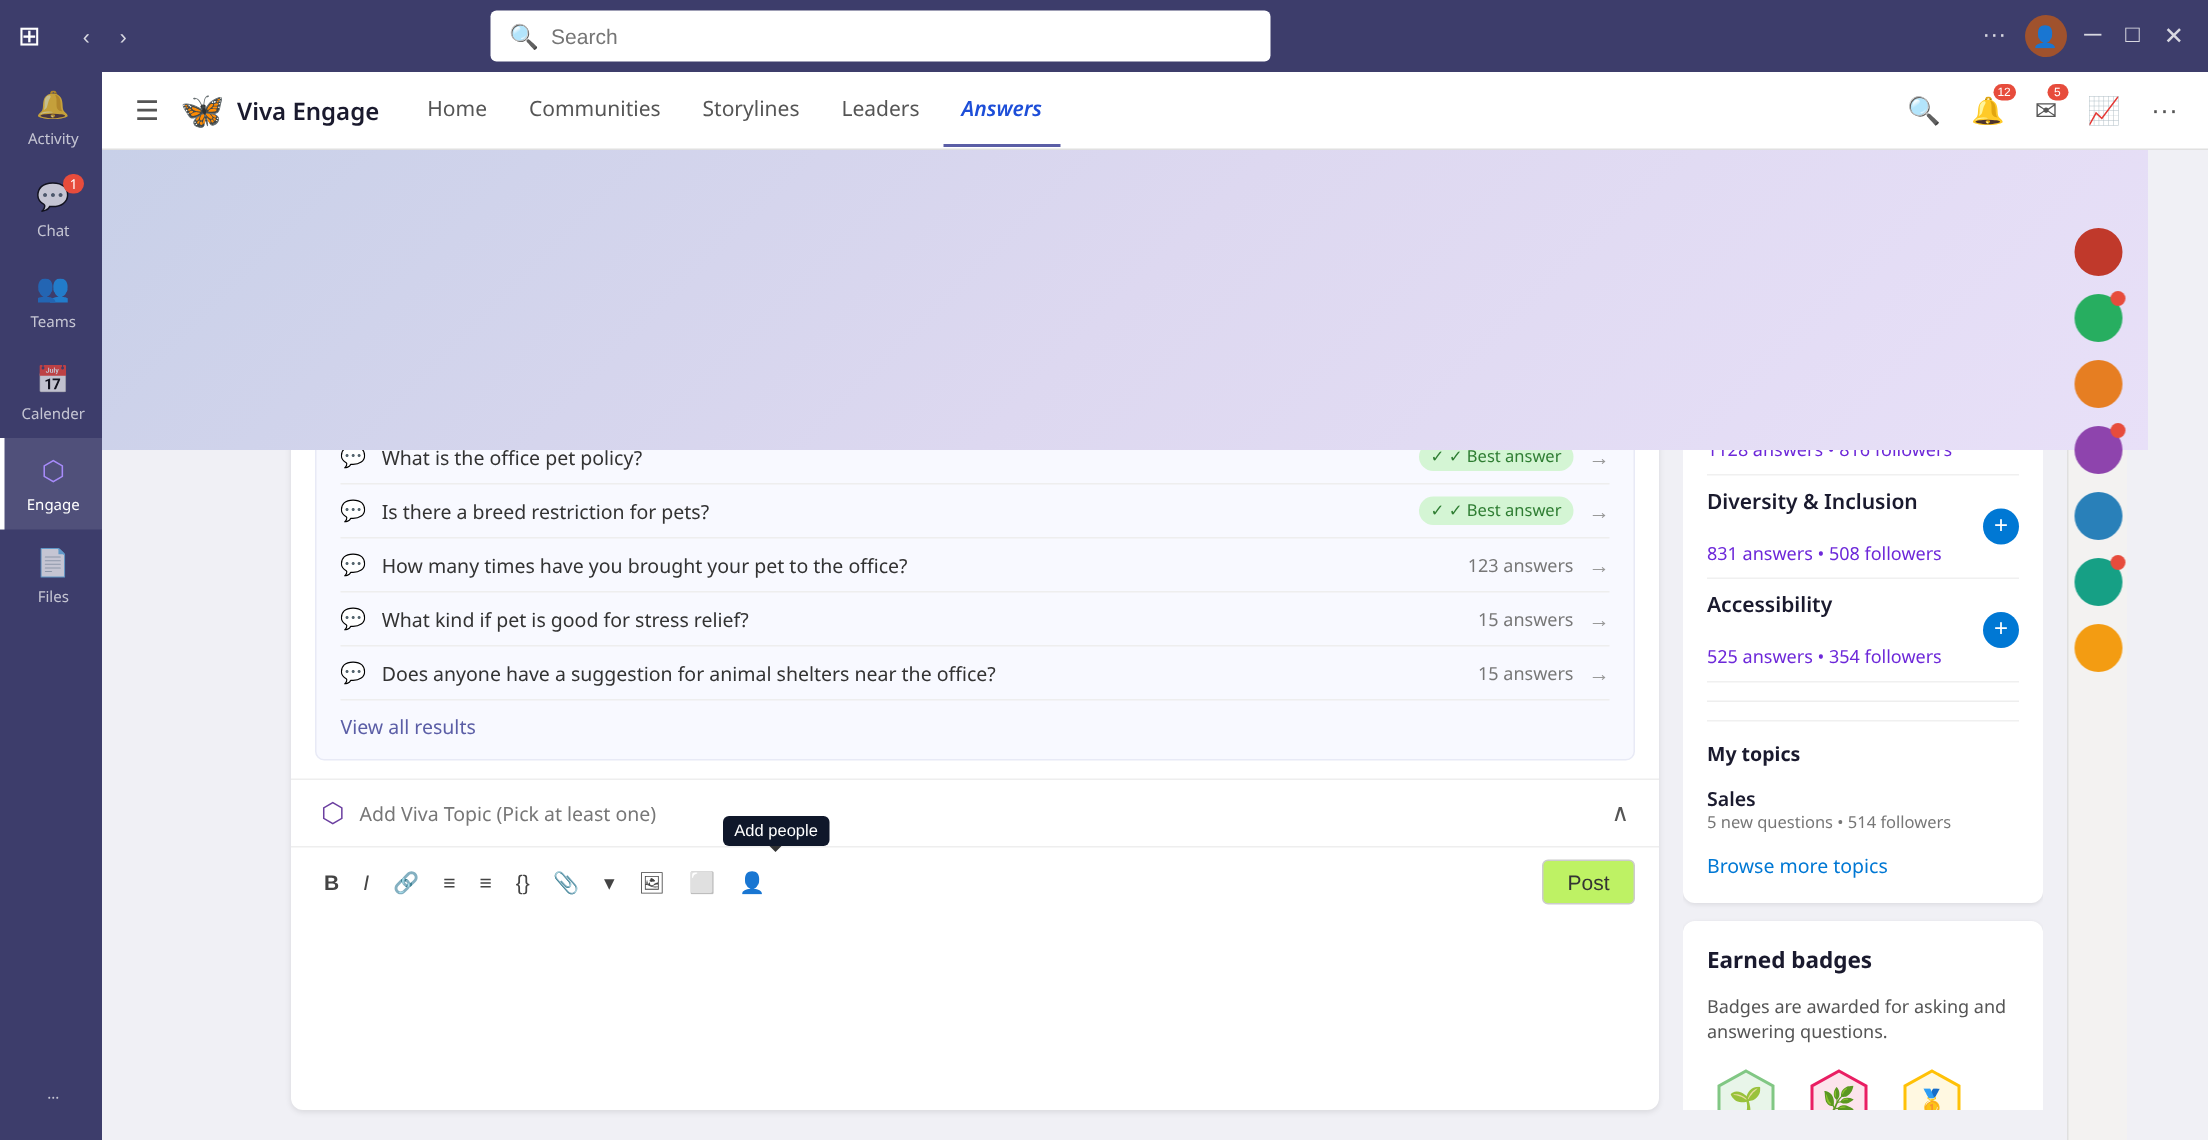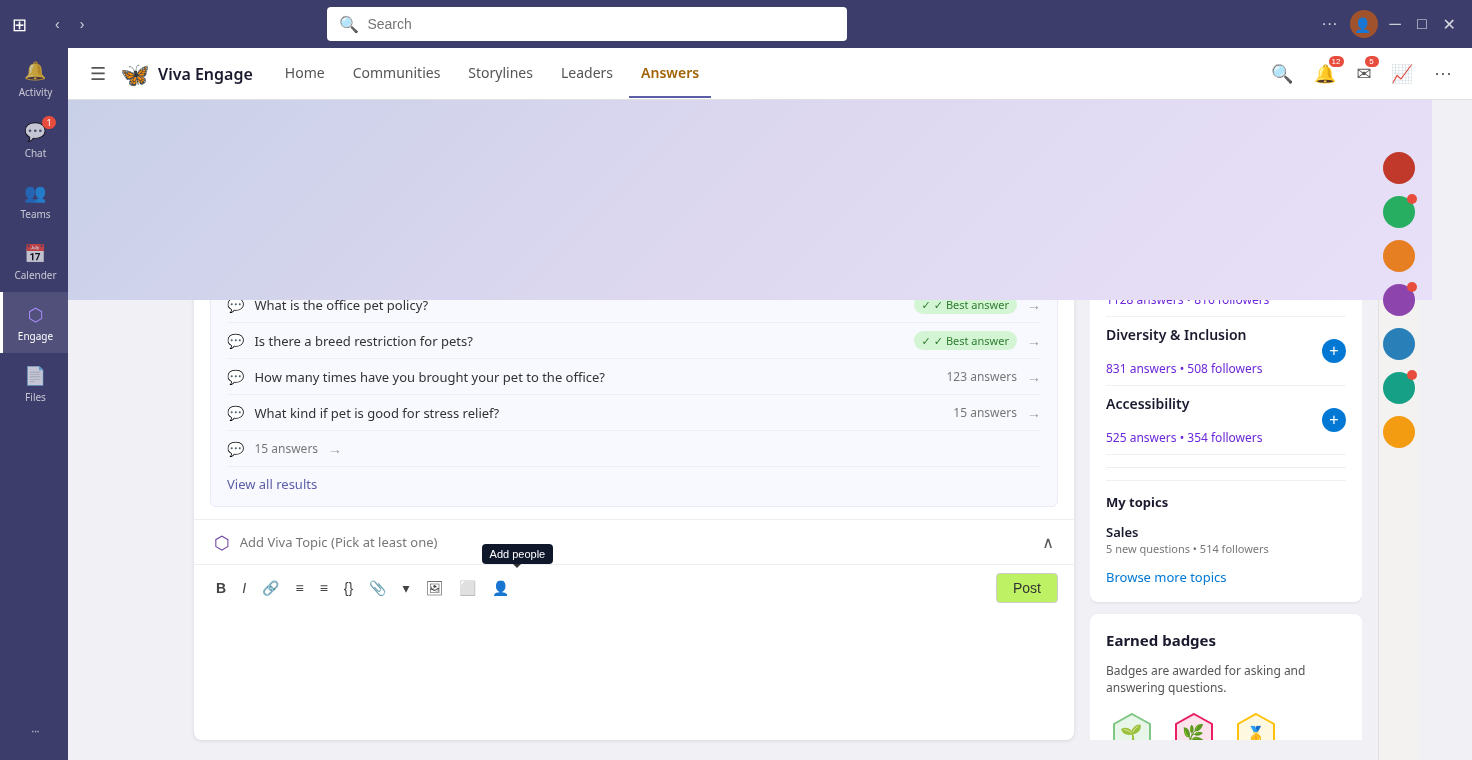--- a/index.html
+++ b/index.html
@@ -80,21 +80,21 @@
       color: #555; padding: 6px; margin-right: 4px;
     }
     .app-logo { display: flex; align-items: center; gap: 8px; margin-right: 16px; }
     .app-logo-icon { font-size: 24px; }
     .app-logo-name { font-size: 16px; font-weight: 600; color: #1a1a2e; }
     .nav-tabs { display: flex; align-items: center; gap: 4px; }
     .nav-tab {
       padding: 14px 12px; font-size: 14px; color: #555; cursor: pointer;
       border-bottom: 2px solid transparent; text-decoration: none; display: block;
     }
-    .nav-tab.active { color: #a16207; font-weight: 600; border-bottom-color: #5b5ea6; }
+    .nav-tab.active { color: #1d4ed8; font-weight: 600; border-bottom-color: #5b5ea6; font-style: italic; }
     .header-actions { margin-left: auto; display: flex; align-items: center; gap: 12px; }
     .header-action-btn {
       background: none; border: none; font-size: 18px; cursor: pointer;
       color: #555; padding: 4px; position: relative;
     }
     .header-badge {
       position: absolute; top: -3px; right: -3px;
       background: #e74c3c; color: white; font-size: 8px;
       border-radius: 8px; padding: 1px 3px; min-width: 14px; text-align: center;
     }
@@ -198,21 +198,21 @@
       background: #0f172a; color: white; font-size: 11px; padding: 4px 8px;
       border-radius: 4px; white-space: nowrap; pointer-events: none;
     }
     .add-people-tooltip::after {
       content: ''; position: absolute; top: 100%; left: 50%; transform: translateX(-50%);
       border: 4px solid transparent; border-top-color: #333;
     }
 
     
     .right-sidebar {
-      width: 272px; flex-shrink: 0; padding: 0 0 20px; overflow-y: auto;
+      width: 240px; flex-shrink: 0; padding: 0 0 20px; overflow-y: auto;
     }
     .sidebar-banner {
       height: 80px; background: linear-gradient(135deg, #c8d8f0, #d4c8e8);
       border-radius: 8px 8px 0 0; margin-bottom: 0;
     }
     .sidebar-card {
       background: white; border-radius: 8px; padding: 16px; margin-bottom: 12px;
       box-shadow: 0 1px 3px rgba(0,0,0,0.08);
     }
     .sidebar-section-title { font-size: 15px; font-weight: 700; color: #1a1a2e; margin-bottom: 12px; }
@@ -410,20 +410,21 @@
           <div class="related-item">
             <span class="q-icon">💬</span>
             <span class="q-text">What kind if pet is good for stress relief?</span>
             <span class="answer-count">15 answers</span>
             <button class="arrow-btn">→</button>
           </div>
 
           
           <div class="related-item">
             <span class="q-icon">💬</span>
+            <span class="q-text">Does anyone have a suggestion for animal shelters near the office?</span>
             <span class="answer-count">15 answers</span>
             <button class="arrow-btn">→</button>
           </div>
 
           <a class="view-all">View all results</a>
         </div>
 
         <div class="topic-picker">
           <span class="topic-icon">⬡</span>
           <span class="topic-text">Add Viva Topic (Pick at least one)</span>

